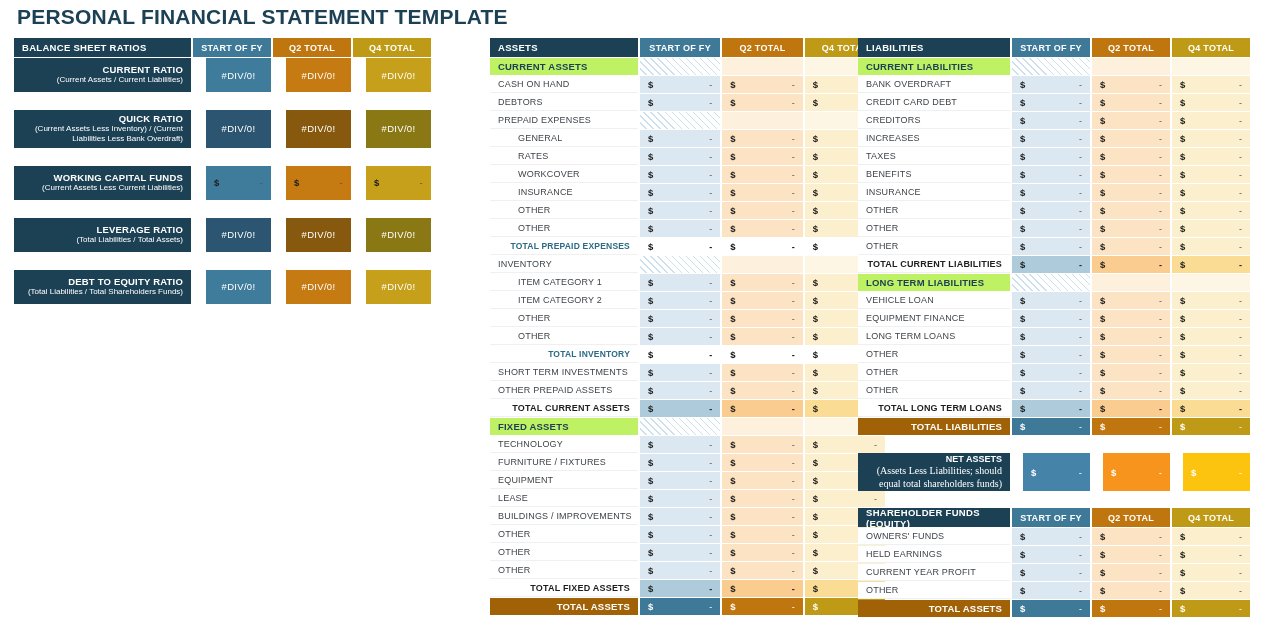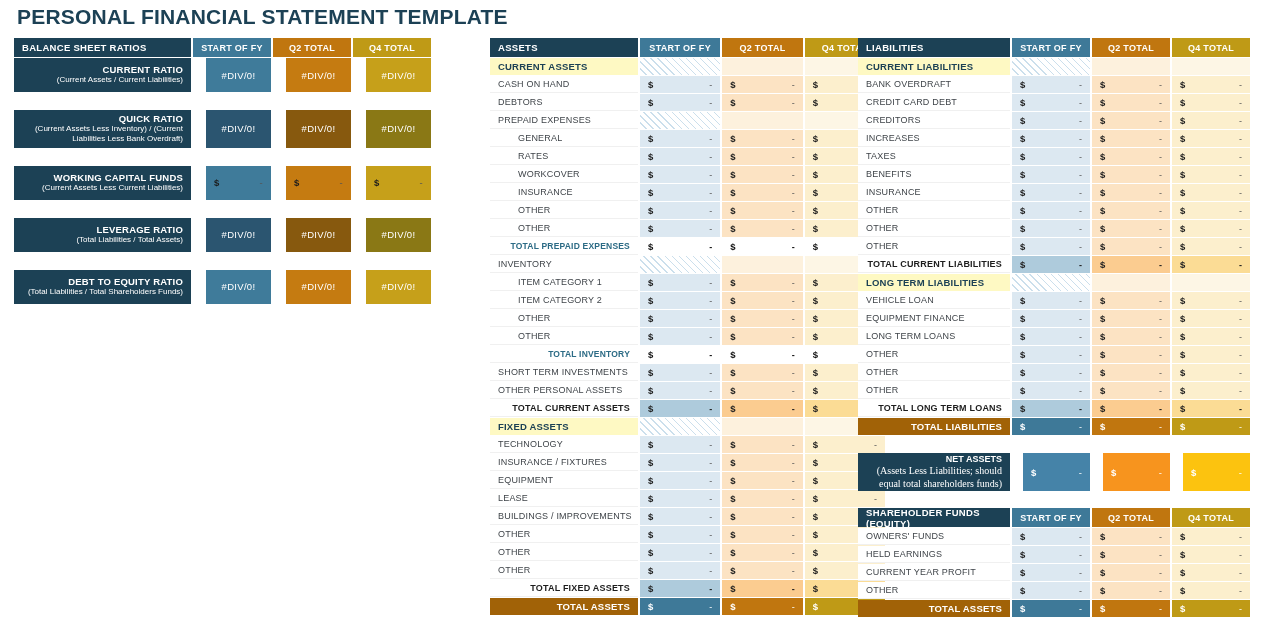--- a/index.html
+++ b/index.html
@@ -29,21 +29,21 @@
   .val{flex:1;display:flex;align-items:center;justify-content:space-between;
     padding:0 8px;height:17px;font-size:9px;box-sizing:border-box;}
   .cur{font-weight:600;color:#1c1c1c;font-size:9.5px;}
   .dash{color:#555;}
 
   .row-item .v0,.row-indent .v0{background:#DCE8F1}
   .row-item .v1,.row-indent .v1{background:#FCE3C3}
   .row-item .v2,.row-indent .v2{background:#FCEFCD}
   .row-indent .lab{padding-left:28px;}
 
-  .row-section .lab{background:#fef9c3;color:#1C4155;font-weight:bold;font-size:9.5px;border-bottom:none;}
+  .row-section .lab{background:#bef264;color:#1C4155;font-weight:bold;font-size:9.5px;border-bottom:none;}
   .row-section .v0,.row-subsection .v0{background:repeating-linear-gradient(45deg,#ffffff 0px,#ffffff 4px,#CBDFEC 4px,#CBDFEC 5px);}
   .row-section .v1,.row-subsection .v1{background:#FDF1DD}
   .row-section .v2,.row-subsection .v2{background:#FDF6E5}
 
   .row-subtotal .lab{justify-content:flex-end;color:#2C6B85;font-weight:bold;font-size:8.5px;}
   .row-subtotal .val{background:#fff;}
   .row-subtotal .cur,.row-subtotal .dash{color:#111;font-weight:bold;}
 
   .row-total .lab{justify-content:flex-end;color:#1d1d1d;font-weight:bold;font-size:9px;}
   .row-total .v0{background:#AECBDC}
@@ -398,21 +398,21 @@
       <div class="val v1">
         <span class="cur">$</span>
         <span class="dash">-</span>
       </div>
       <div class="val v2">
         <span class="cur">$</span>
         <span class="dash">-</span>
       </div>
     </div>
     <div class="tb-row row-item">
-      <div class="lab">OTHER PERSONAL ASSETS</div>
+      <div class="lab">OTHER PREPAID ASSETS</div>
       <div class="val v0">
         <span class="cur">$</span>
         <span class="dash">-</span>
       </div>
       <div class="val v1">
         <span class="cur">$</span>
         <span class="dash">-</span>
       </div>
       <div class="val v2">
         <span class="cur">$</span>
@@ -449,21 +449,21 @@
       <div class="val v1">
         <span class="cur">$</span>
         <span class="dash">-</span>
       </div>
       <div class="val v2">
         <span class="cur">$</span>
         <span class="dash">-</span>
       </div>
     </div>
     <div class="tb-row row-item">
-      <div class="lab">INSURANCE / FIXTURES</div>
+      <div class="lab">FURNITURE / FIXTURES</div>
       <div class="val v0">
         <span class="cur">$</span>
         <span class="dash">-</span>
       </div>
       <div class="val v1">
         <span class="cur">$</span>
         <span class="dash">-</span>
       </div>
       <div class="val v2">
         <span class="cur">$</span>

